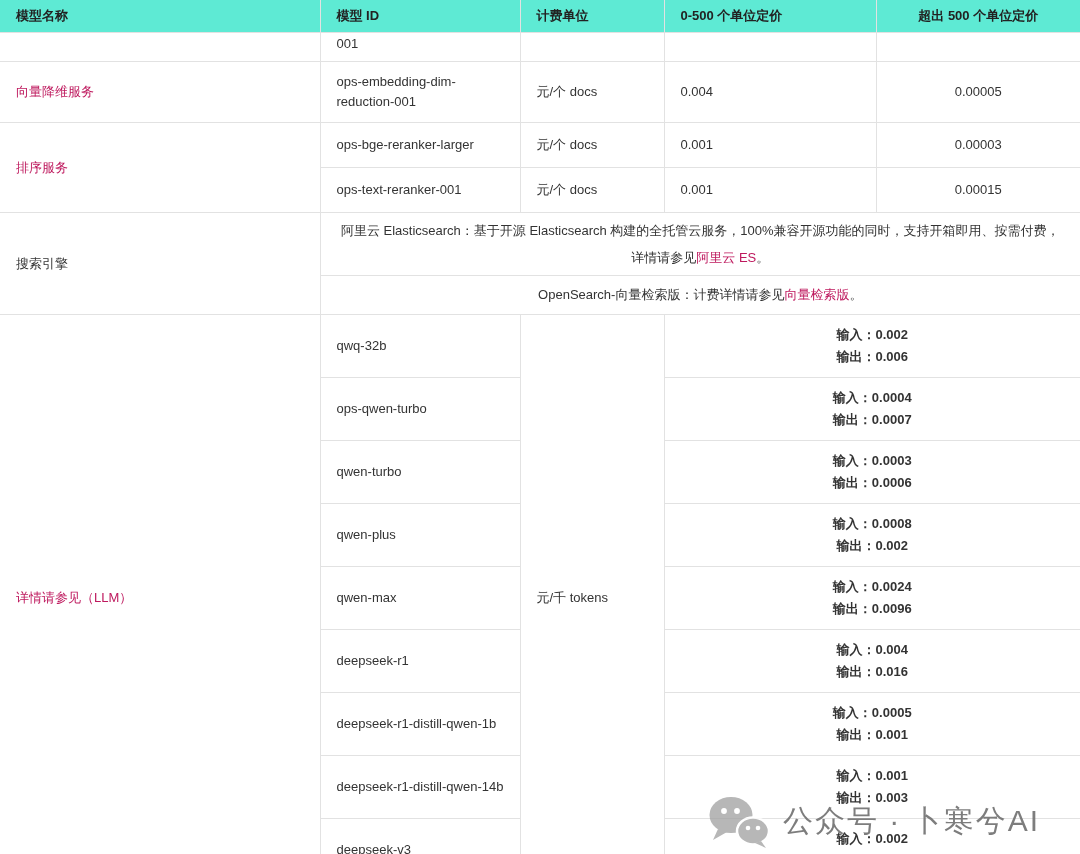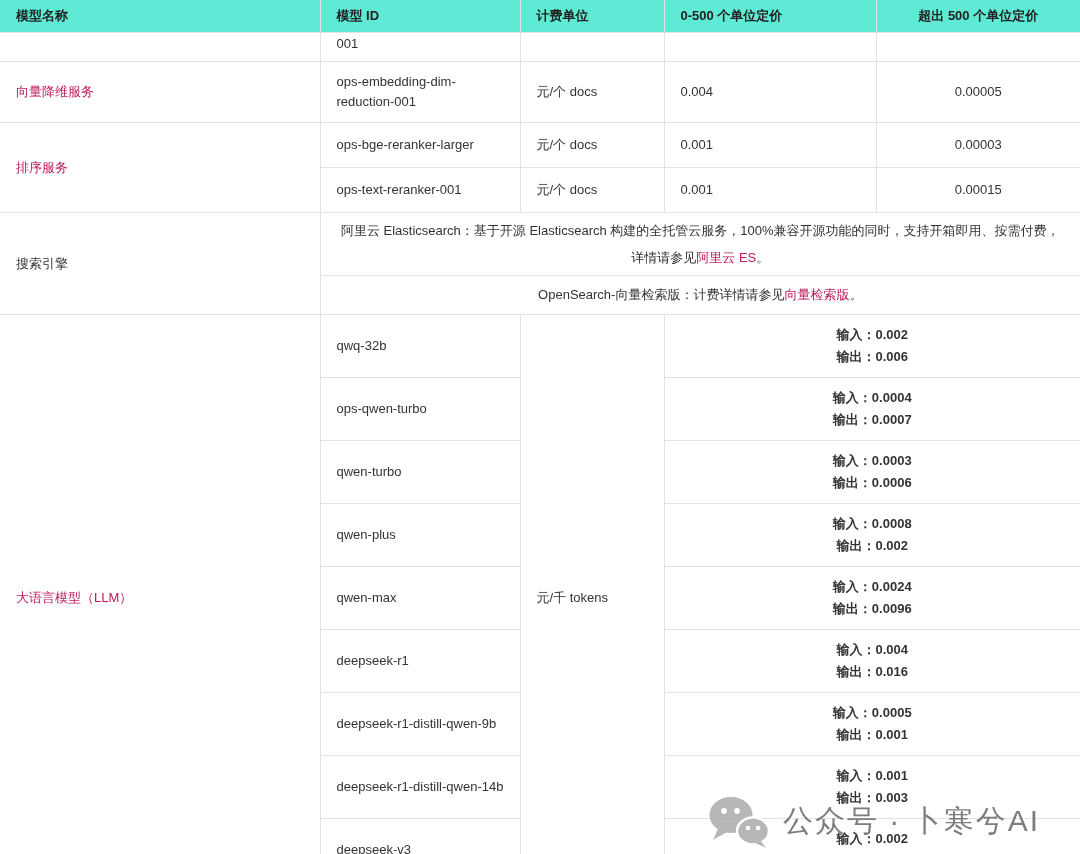--- a/index.html
+++ b/index.html
@@ -107,21 +107,21 @@
       </td>
     </tr>
     <tr class="r-se2">
       <td colspan="4" class="last">
         <span>OpenSearch-向量检索版：计费详情请参见</span><a class="link">向量检索版</a><span>。</span>
       </td>
     </tr>
 
     <tr class="r-llm">
       <td rowspan="9">
-        <a class="link">大语言模型（LLM）</a>
+        <a class="link">详情请参见（LLM）</a>
       </td>
       <td>qwq-32b</td>
       <td rowspan="9">元/千 tokens</td>
       <td colspan="2" class="dual last">
         <div><span>输入：</span><span>0.002</span></div>
         <div><span>输出：</span><span>0.006</span></div>
       </td>
     </tr>
     <tr class="r-llm">
       <td>ops-qwen-turbo</td>
@@ -152,21 +152,21 @@
       </td>
     </tr>
     <tr class="r-llm">
       <td>deepseek-r1</td>
       <td colspan="2" class="dual last">
         <div><span>输入：</span><span>0.004</span></div>
         <div><span>输出：</span><span>0.016</span></div>
       </td>
     </tr>
     <tr class="r-llm">
-      <td>deepseek-r1-distill-qwen-9b</td>
+      <td>deepseek-r1-distill-qwen-1b</td>
       <td colspan="2" class="dual last">
         <div><span>输入：</span><span>0.0005</span></div>
         <div><span>输出：</span><span>0.001</span></div>
       </td>
     </tr>
     <tr class="r-llm">
       <td class="wrapid">deepseek-r1-distill-qwen-14b</td>
       <td colspan="2" class="dual last">
         <div><span>输入：</span><span>0.001</span></div>
         <div><span>输出：</span><span>0.003</span></div>

